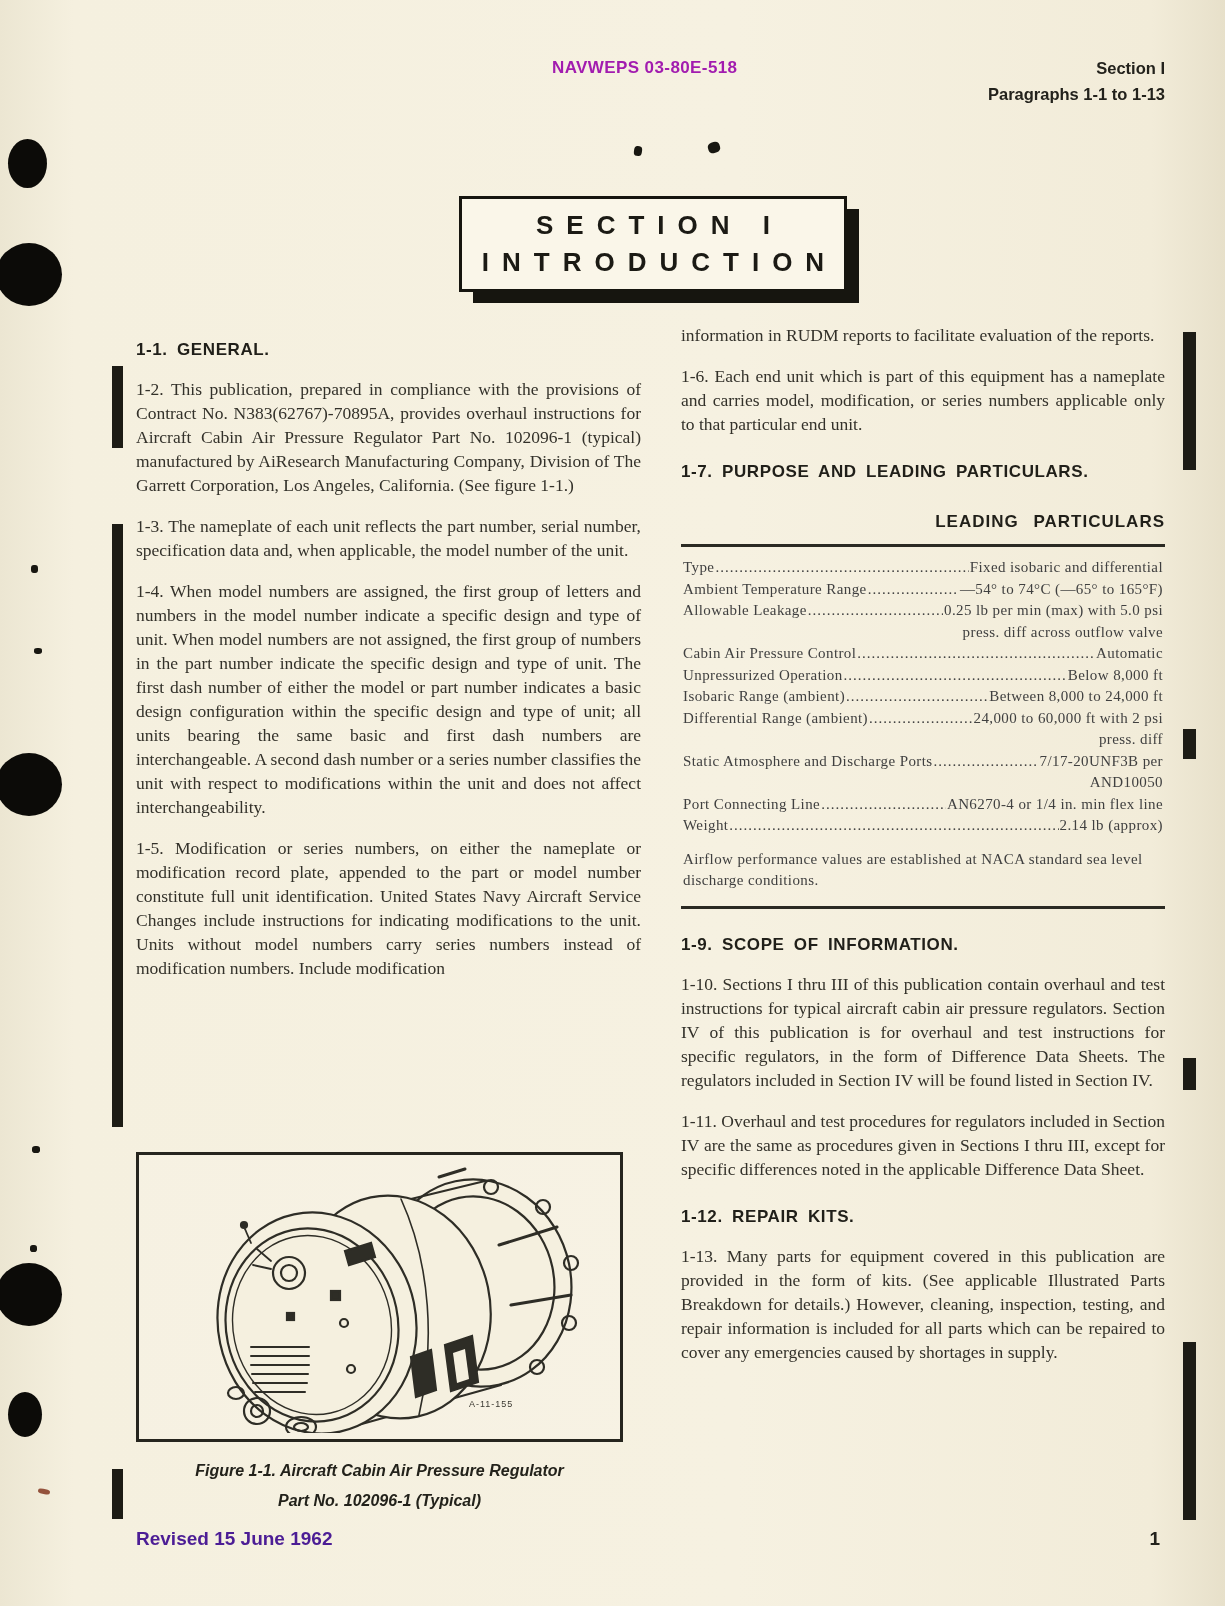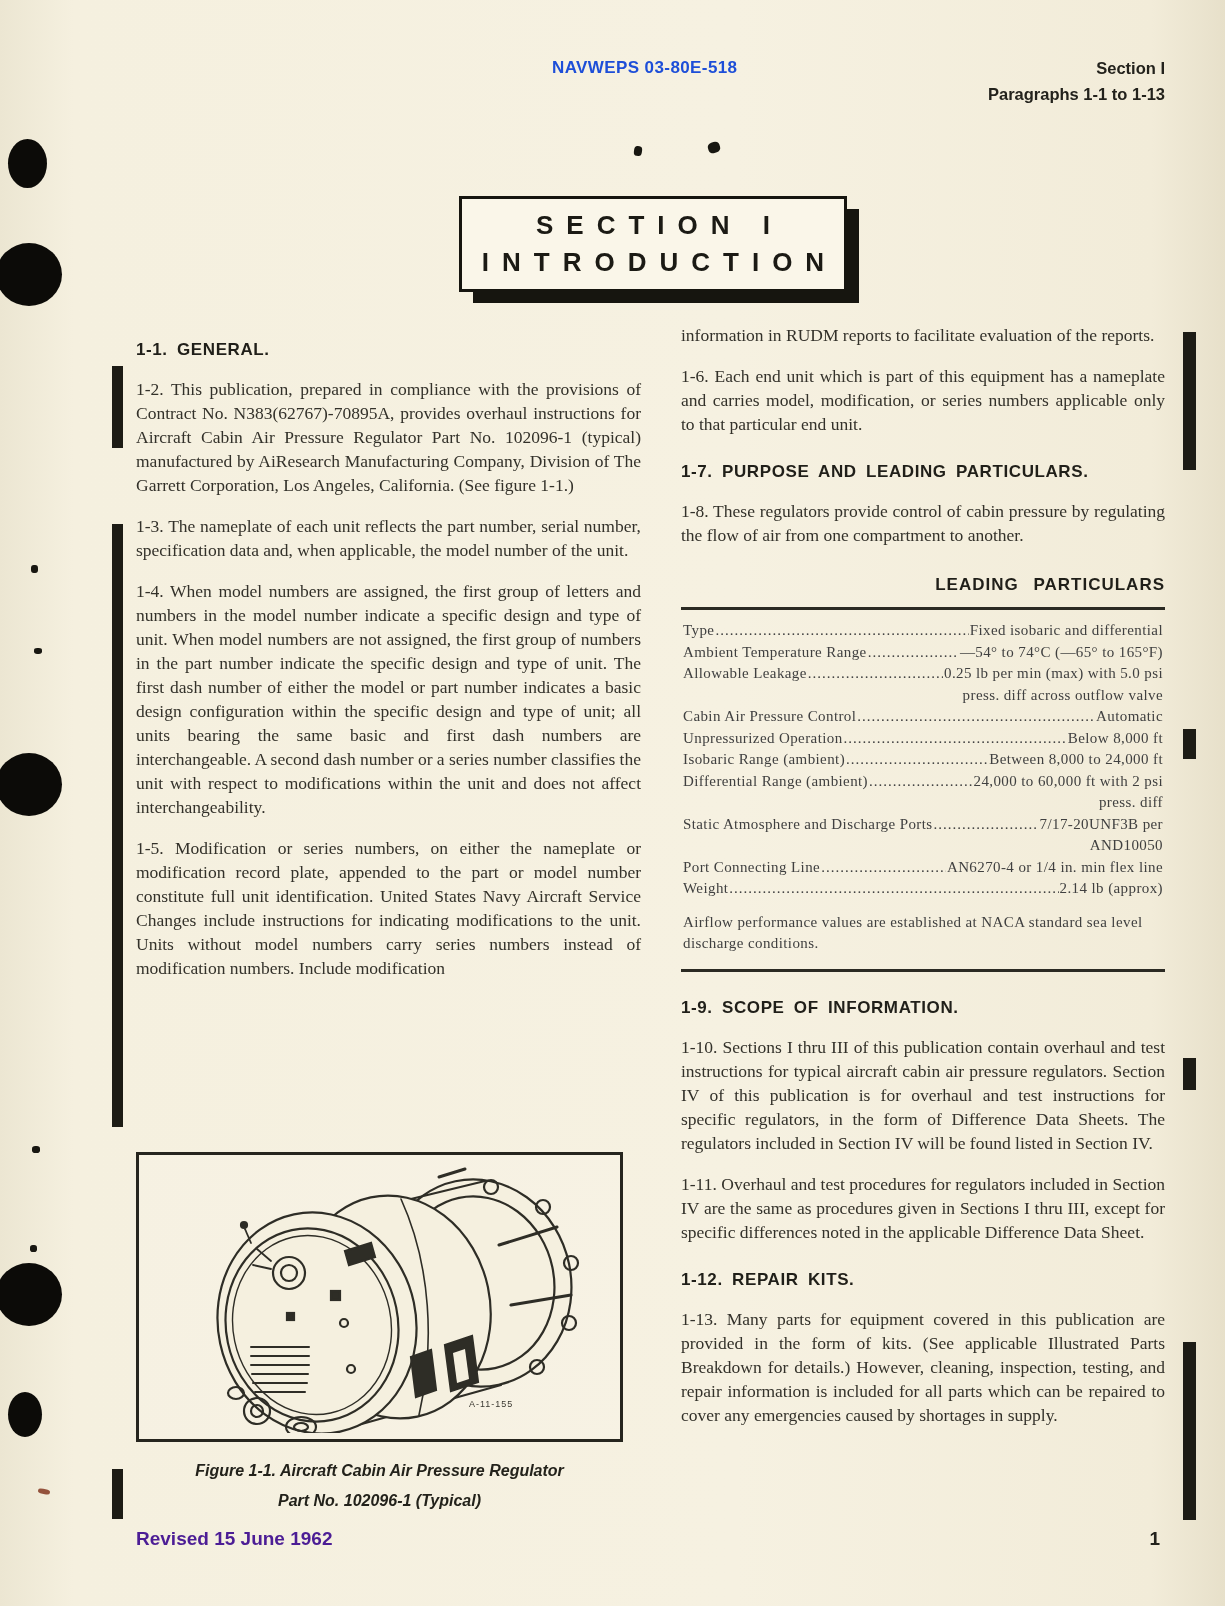--- a/index.html
+++ b/index.html
@@ -4,21 +4,21 @@
 <style>
   html,body{margin:0;padding:0;}
   body{
     width:1225px;height:1606px;position:relative;overflow:hidden;
     background:linear-gradient(90deg,#ece6d2 0%,#f5f0df 6%,#f6f1e1 60%,#f2ecd9 94%,#e7e0ca 100%);
     font-family:"Liberation Serif", serif;
     color:#33312a;
   }
   .abs{position:absolute;}
   
-  .doc-num{left:552px;top:58px;font-family:"Liberation Sans",sans-serif;font-weight:bold;font-size:17px;letter-spacing:.4px;color:#1d4ed8;}
+  .doc-num{left:552px;top:58px;font-family:"Liberation Sans",sans-serif;font-weight:bold;font-size:17px;letter-spacing:.4px;color:#a21caf;}
   .hdr-right{left:865px;top:55px;width:300px;text-align:right;font-family:"Liberation Sans",sans-serif;font-weight:bold;font-size:16.5px;line-height:26px;color:#23221c;}
   
   .plaque{left:459px;top:196px;width:382px;height:90px;background:#faf6e9;border:3.5px solid #16150f;
     box-shadow:13px 12px 0 -1px #16150f;display:flex;flex-direction:column;justify-content:center;align-items:center;}
   .plaque .l1,.plaque .l2{font-family:"Liberation Sans",sans-serif;font-weight:bold;font-size:26px;letter-spacing:13px;color:#1b1a14;line-height:37px;text-indent:13px;}
   
   .col{position:absolute;top:326px;width:505px;font-size:17.5px;line-height:24px;text-align:justify;}
   .col-left{left:136px;}
   .col-right{left:681px;top:323px;width:484px;}
   .para{margin:0 0 17px 0;}
@@ -154,21 +154,20 @@
 </div>
 <div class="abs fig-caption">
   <div>Figure 1-1. Aircraft Cabin Air Pressure Regulator</div>
   <div>Part No. 102096-1 (Typical)</div>
 </div>
 
 <div class="col col-right">
   <p class="para">information in RUDM reports to facilitate evaluation of the reports.</p>
   <p class="para">1-6. Each end unit which is part of this equipment has a nameplate and carries model, modification, or series numbers applicable only to that particular end unit.</p>
   <div class="h-sans">1-7. PURPOSE AND LEADING PARTICULARS.</div>
-  <p class="para">1-8. These regulators provide control of cabin pressure by regulating the flow of air from one compartment to another.</p>
 
   <div class="lp-title">LEADING PARTICULARS</div>
   <div class="lp-table">
     <div class="lp-row">
         <span class="lp-term">Type</span>
         <span class="lp-leader"></span>
         <span class="lp-value">Fixed isobaric and differential</span>
       </div>
     <div class="lp-row">
         <span class="lp-term">Ambient Temperature Range</span>

